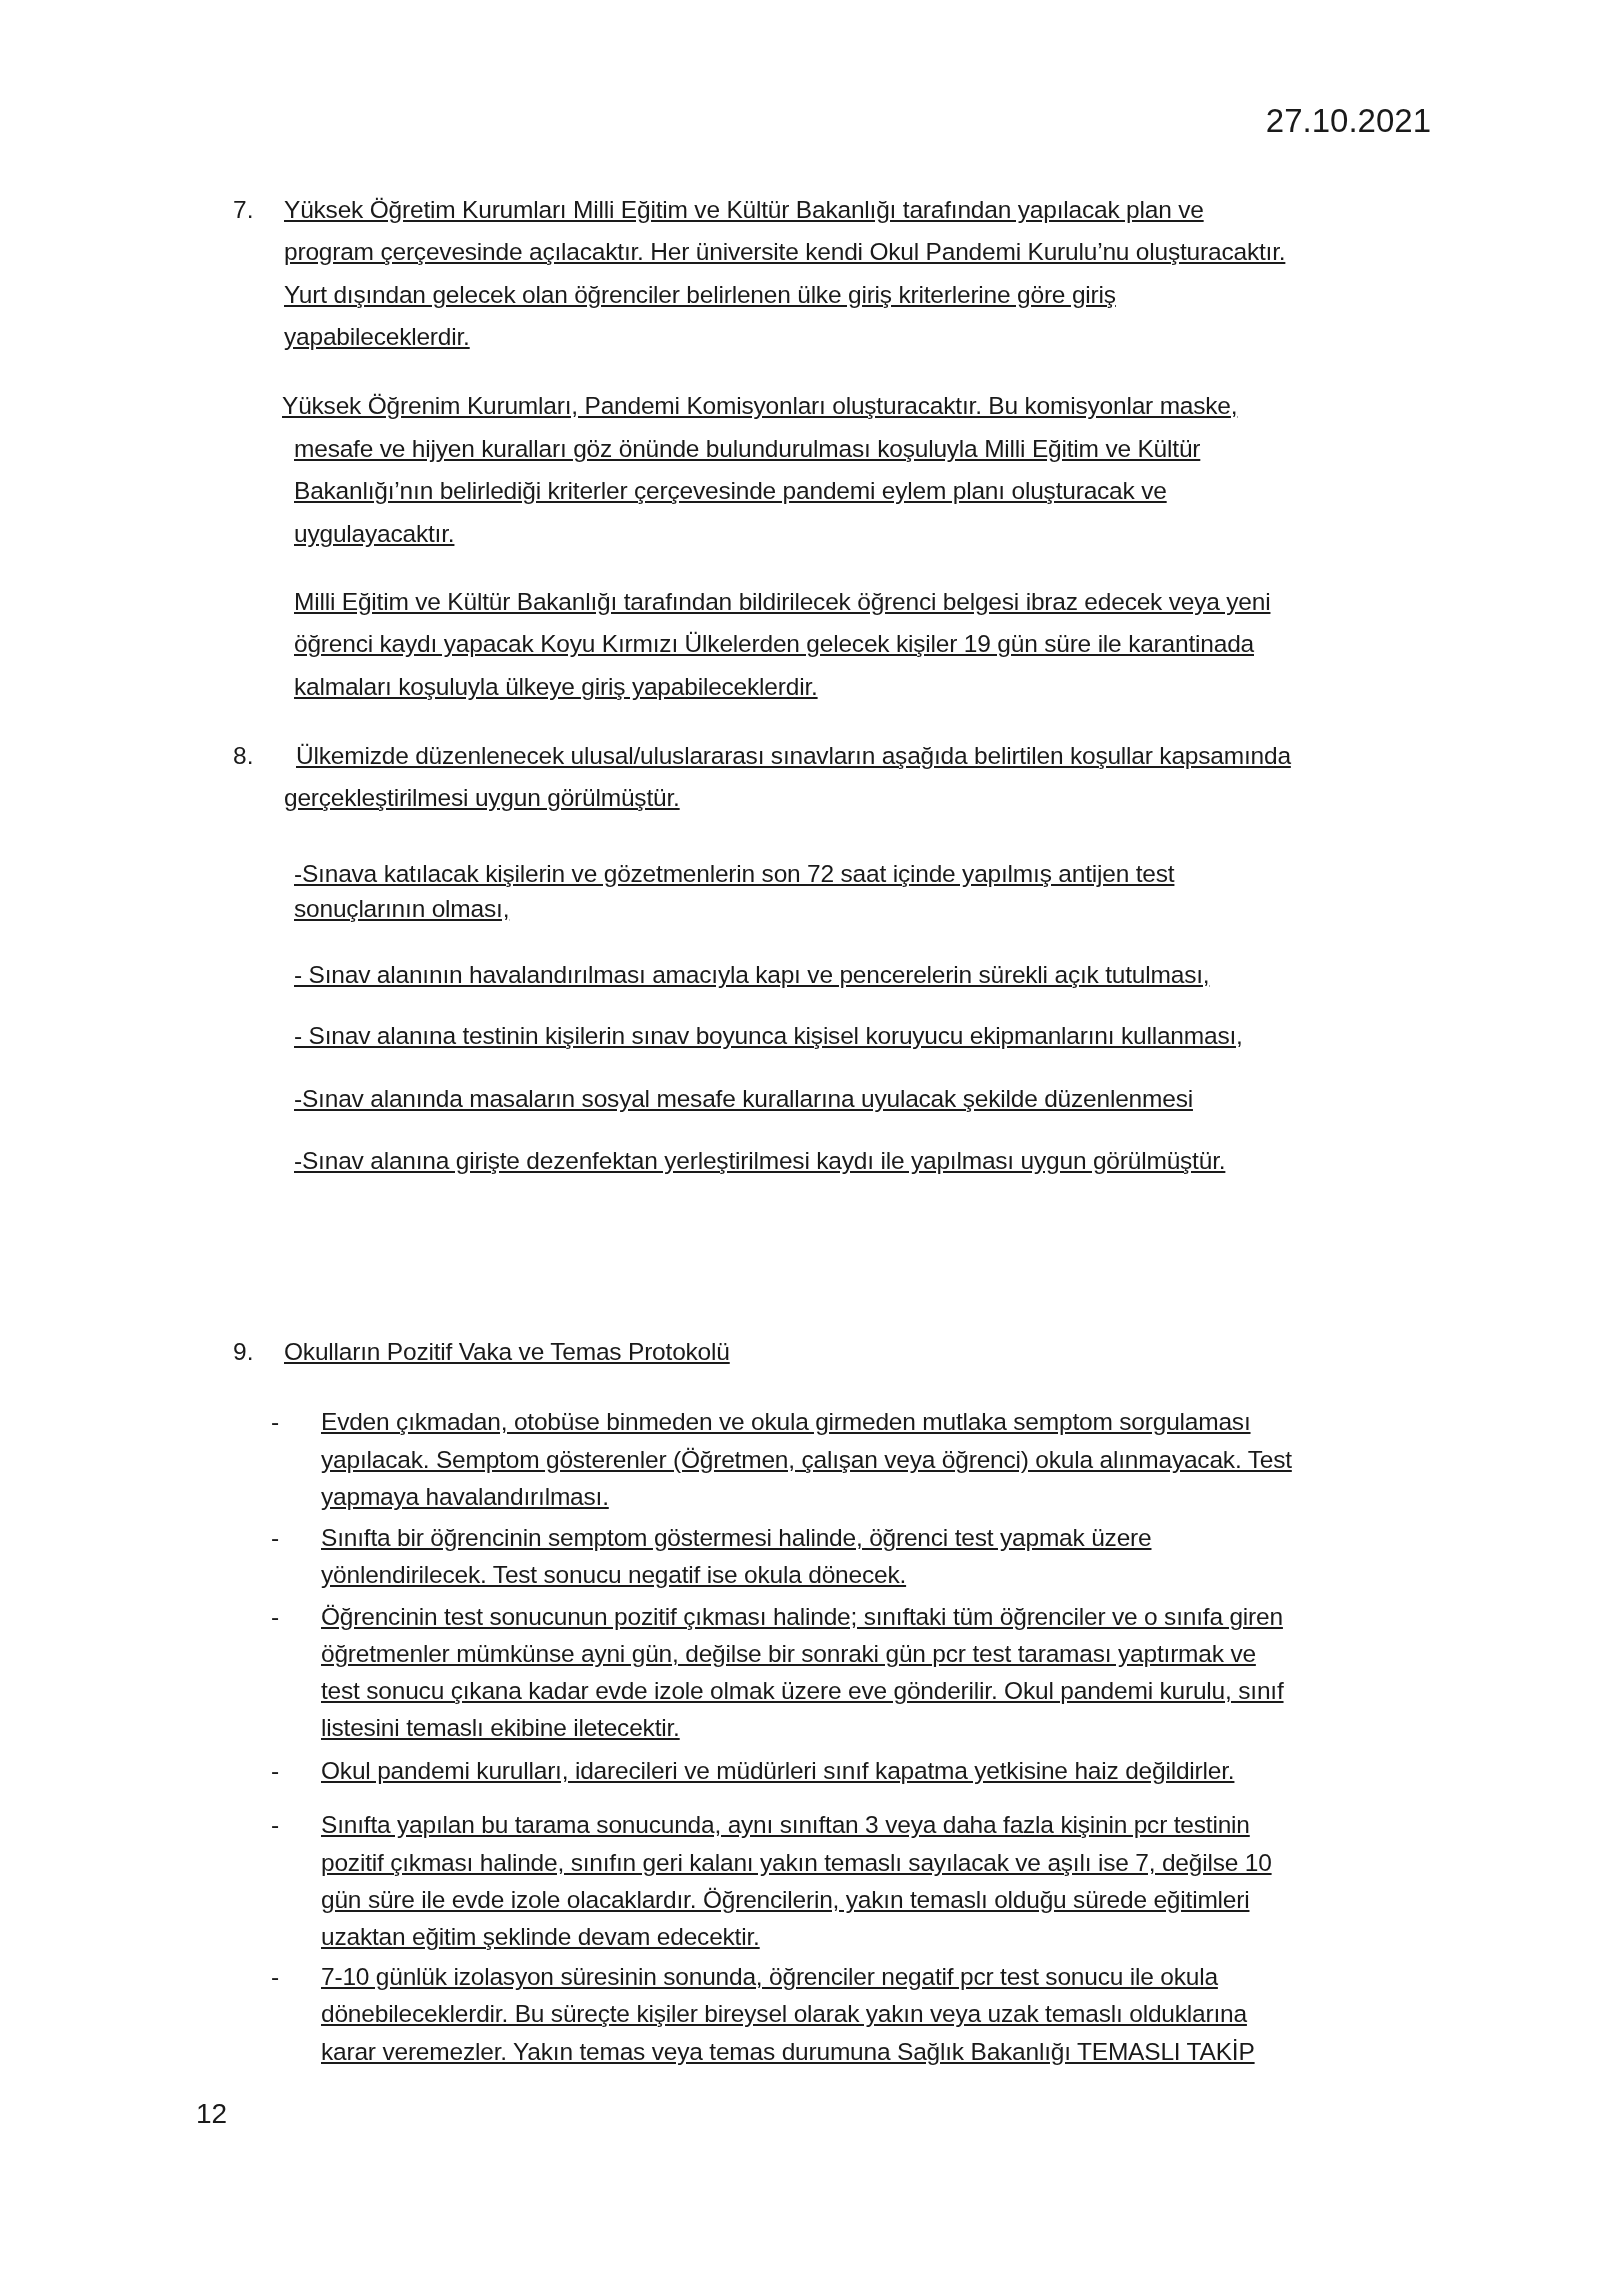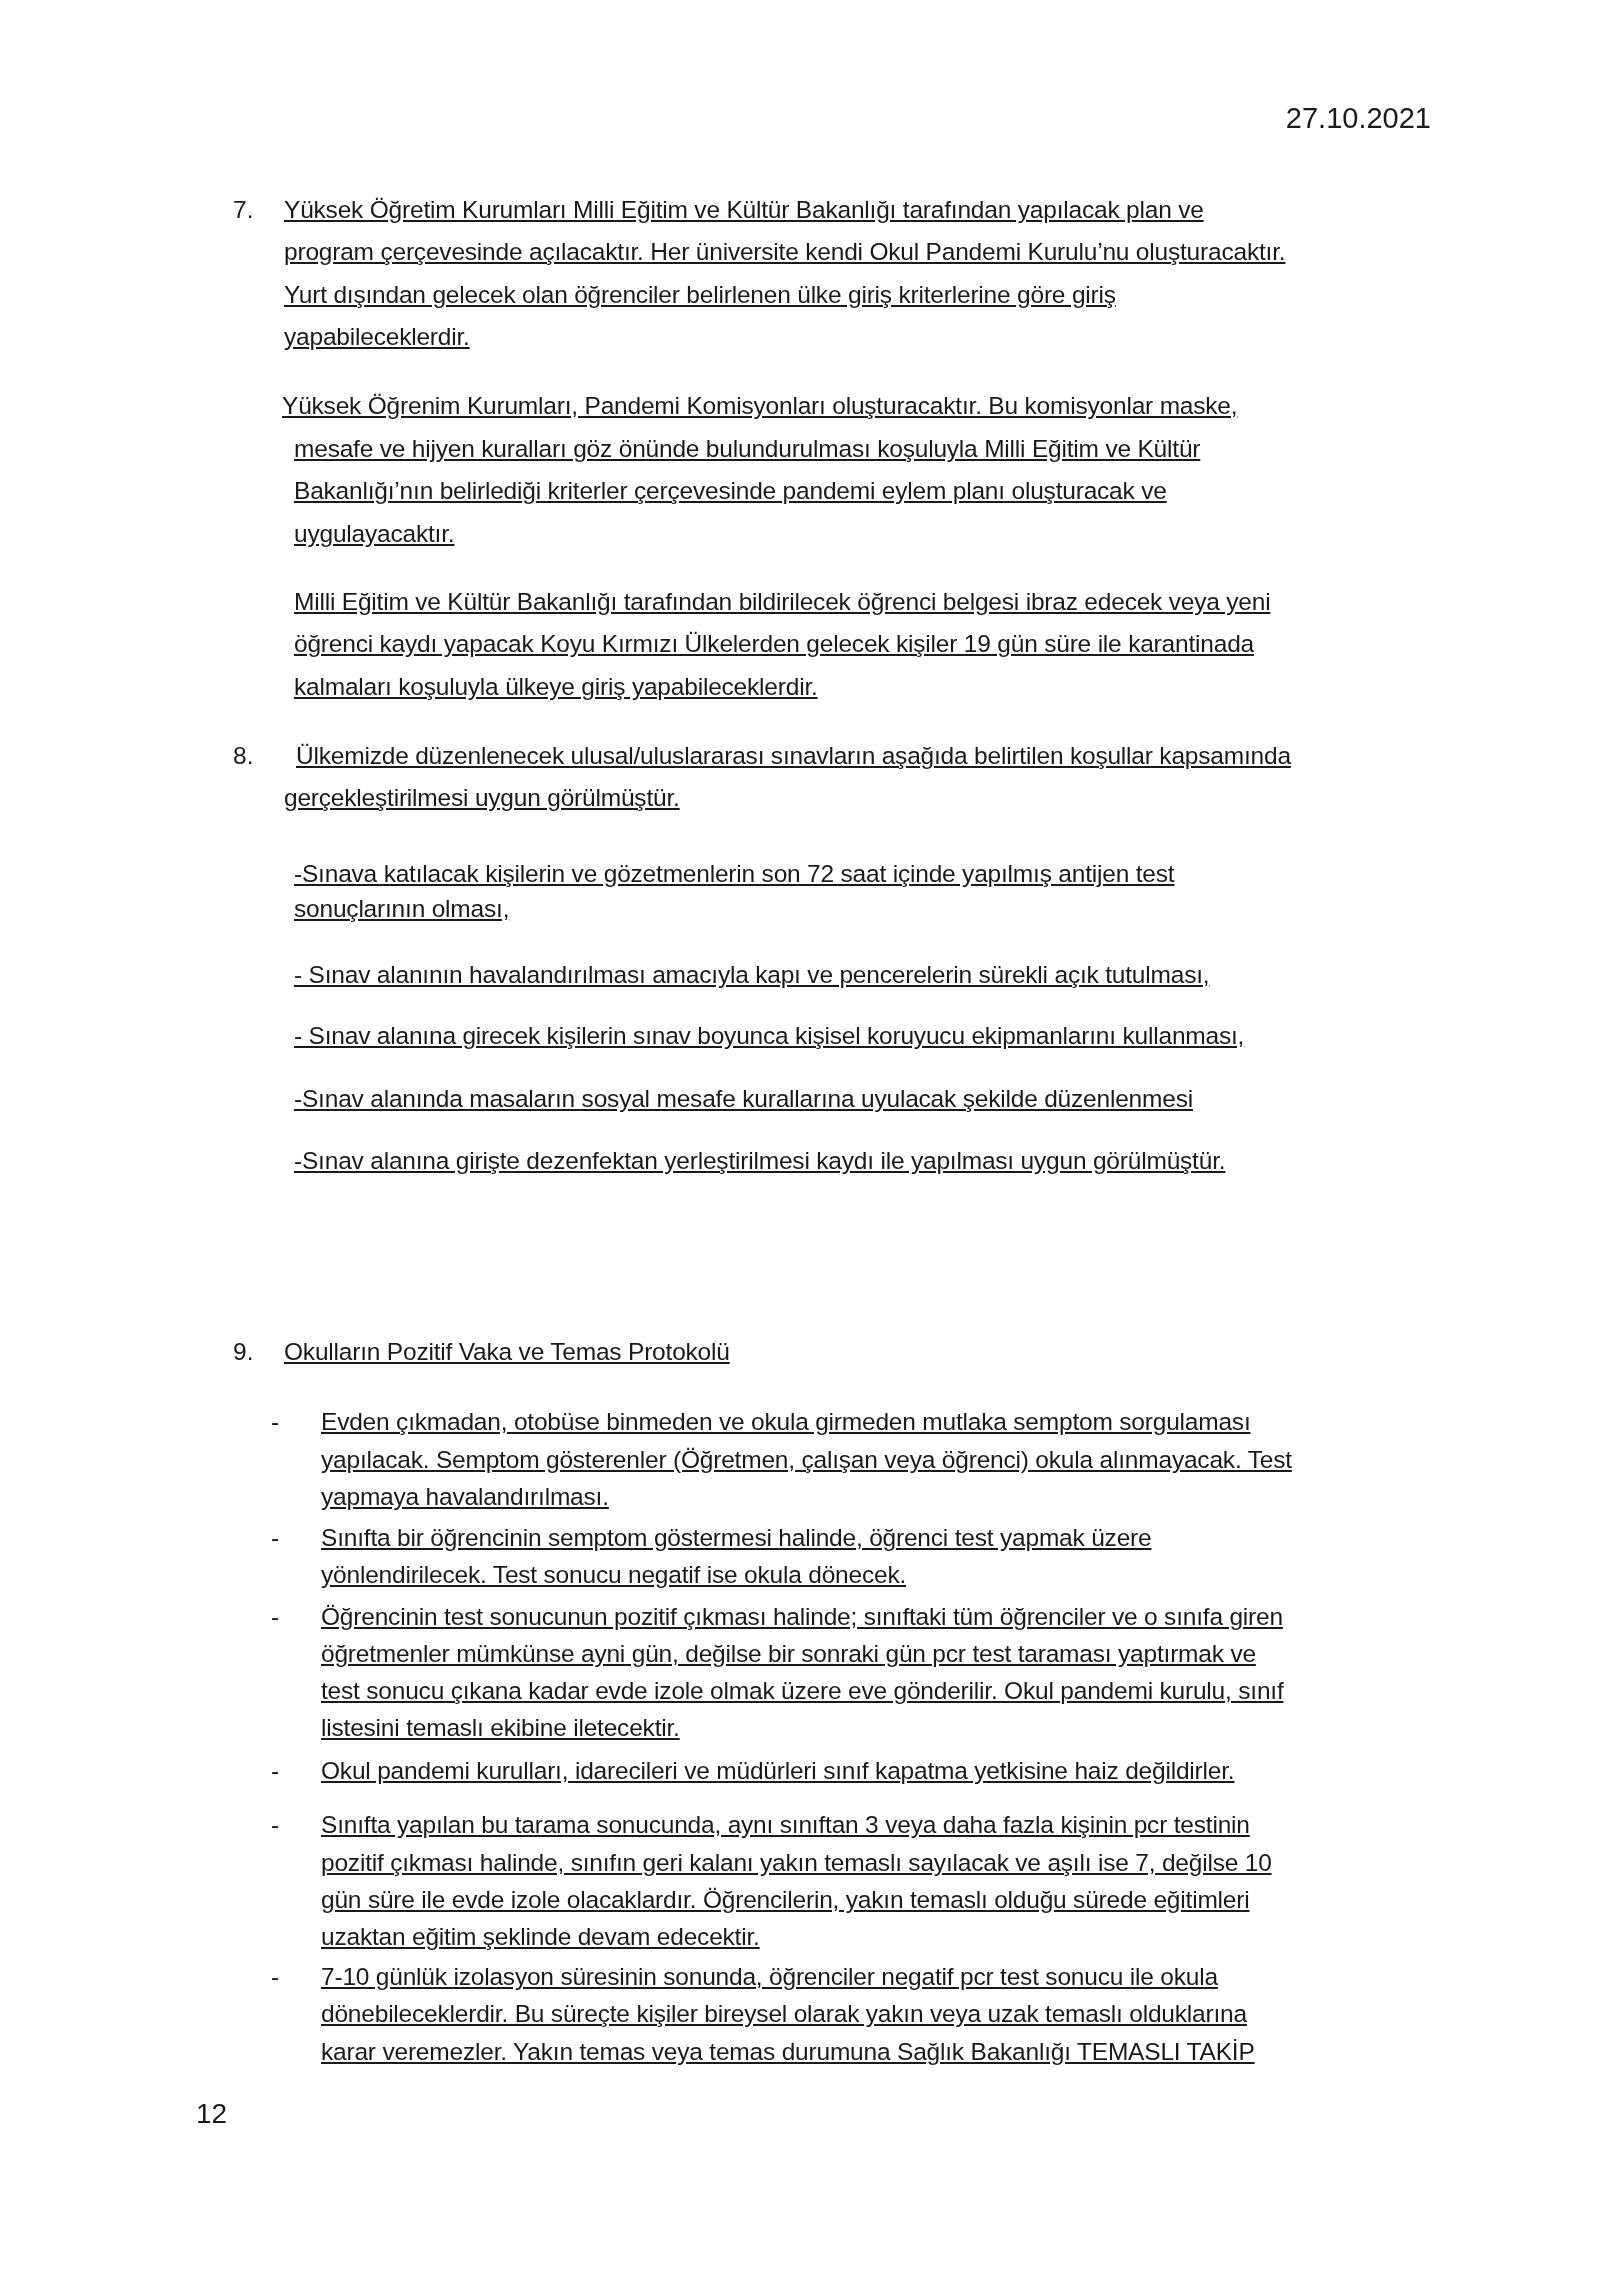--- a/index.html
+++ b/index.html
@@ -2,21 +2,21 @@
 <html><head>
 <meta charset="utf-8">
 <style>
   html, body { margin: 0; padding: 0; background: #ffffff; }
   body {
     width: 1621px; height: 2293px; position: relative; overflow: hidden;
     font-family: "Liberation Sans", sans-serif; color: #1a1a1a;
     font-size: 24.5px;
   }
   .abs { position: absolute; }
-  .date { top: 102px; right: 190px; font-size: 29px; }
+  .date { top: 102px; right: 190px; font-size: 33px; }
   .pnum { top: 2098px; left: 196px; font-size: 28px; }
   .num { position: absolute; left: 233px; }
   .line { position: absolute; white-space: nowrap; letter-spacing: -0.2px; text-decoration: underline; }
   .dash { position: absolute; left: 271px; }
 </style>
 </head>
 <body>
 
 <div class="abs date">27.10.2021</div>
 
@@ -38,21 +38,21 @@
 </div>
 
 <div>
   <span class="num" style="top:742px">8.</span>
   <div class="line" style="left:296px;top:742px">Ülkemizde düzenlenecek ulusal/uluslararası sınavların aşağıda belirtilen koşullar kapsamında</div>
   <div class="line" style="left:284px;top:784px">gerçekleştirilmesi uygun görülmüştür.</div>
 
   <div class="line" style="left:294px;top:860px">-Sınava katılacak kişilerin ve gözetmenlerin son 72 saat içinde yapılmış antijen test</div>
   <div class="line" style="left:294px;top:895px">sonuçlarının olması,</div>
   <div class="line" style="left:294px;top:961px">- Sınav alanının havalandırılması amacıyla kapı ve pencerelerin sürekli açık tutulması,</div>
-  <div class="line" style="left:294px;top:1022px">- Sınav alanına girecek kişilerin sınav boyunca kişisel koruyucu ekipmanlarını kullanması,</div>
+  <div class="line" style="left:294px;top:1022px">- Sınav alanına testinin kişilerin sınav boyunca kişisel koruyucu ekipmanlarını kullanması,</div>
   <div class="line" style="left:294px;top:1085px">-Sınav alanında masaların sosyal mesafe kurallarına uyulacak şekilde düzenlenmesi</div>
   <div class="line" style="left:294px;top:1147px">-Sınav alanına girişte dezenfektan yerleştirilmesi kaydı ile yapılması uygun görülmüştür.</div>
 </div>
 
 <div>
   <span class="num" style="top:1338px">9.</span>
   <div class="line" style="left:284px;top:1338px">Okulların Pozitif Vaka ve Temas Protokolü</div>
 
   <span class="dash" style="top:1408px">-</span>
   <div class="line" style="left:321px;top:1408px">Evden çıkmadan, otobüse binmeden ve okula girmeden mutlaka semptom sorgulaması</div>

